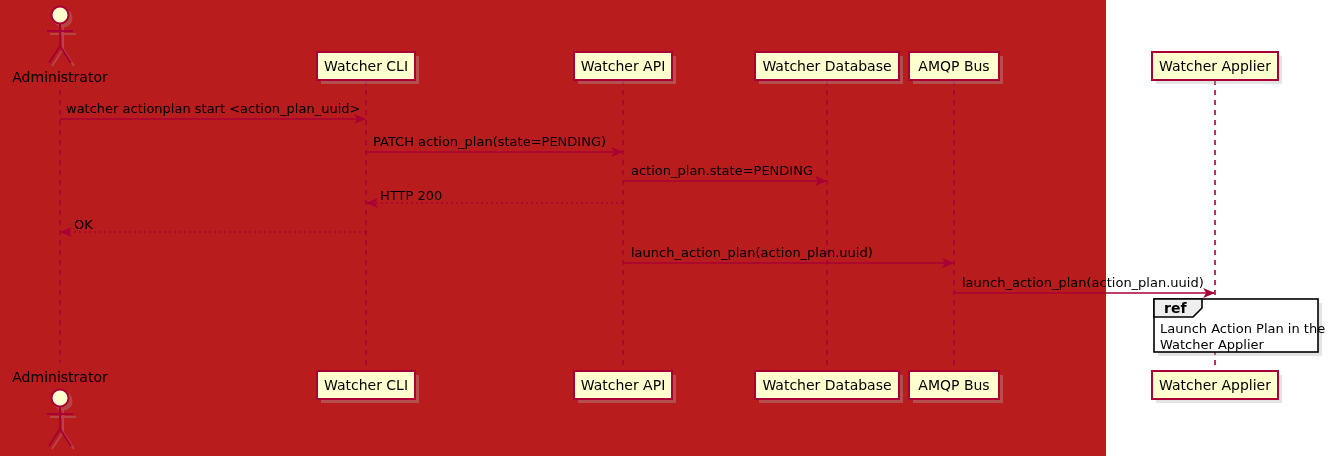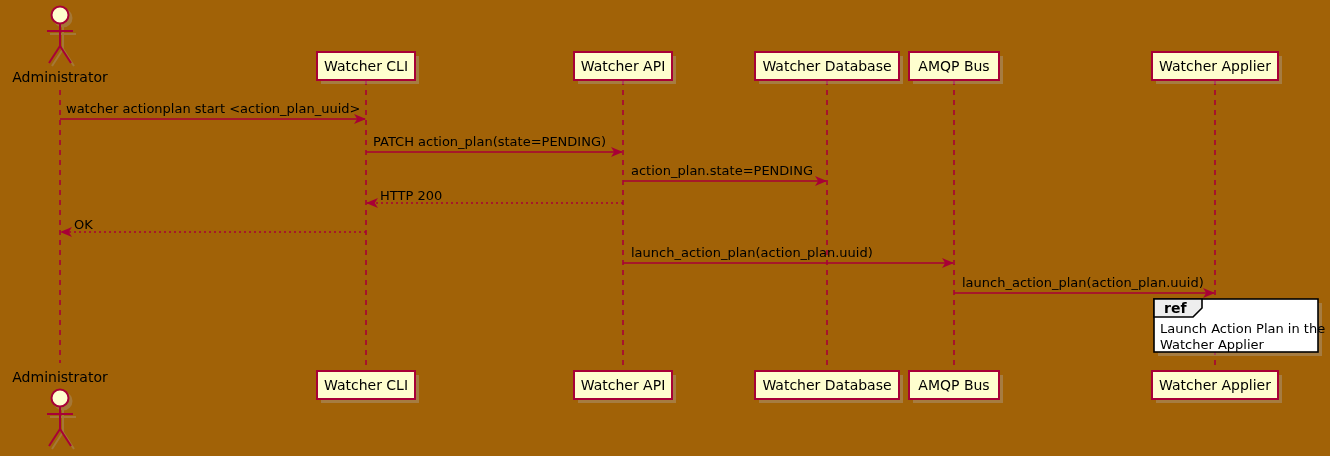--- a/index.html
+++ b/index.html
@@ -8,23 +8,23 @@
     background: #ffffff;
   }
   body {
     font-family: "DejaVu Sans", sans-serif;
     width: 1330px;
     height: 456px;
     overflow: hidden;
   }
   #diagram-root {
     position: relative;
-    width: 1330px;
+    width: 1106px;
     height: 456px;
-    background: #a16207;
+    background: #b91c1c;
   }
   #seq-svg {
     position: absolute;
     left: 0;
     top: 0;
     width: 1330px;
     height: 456px;
     display: block;
   }
   .msg-label {

